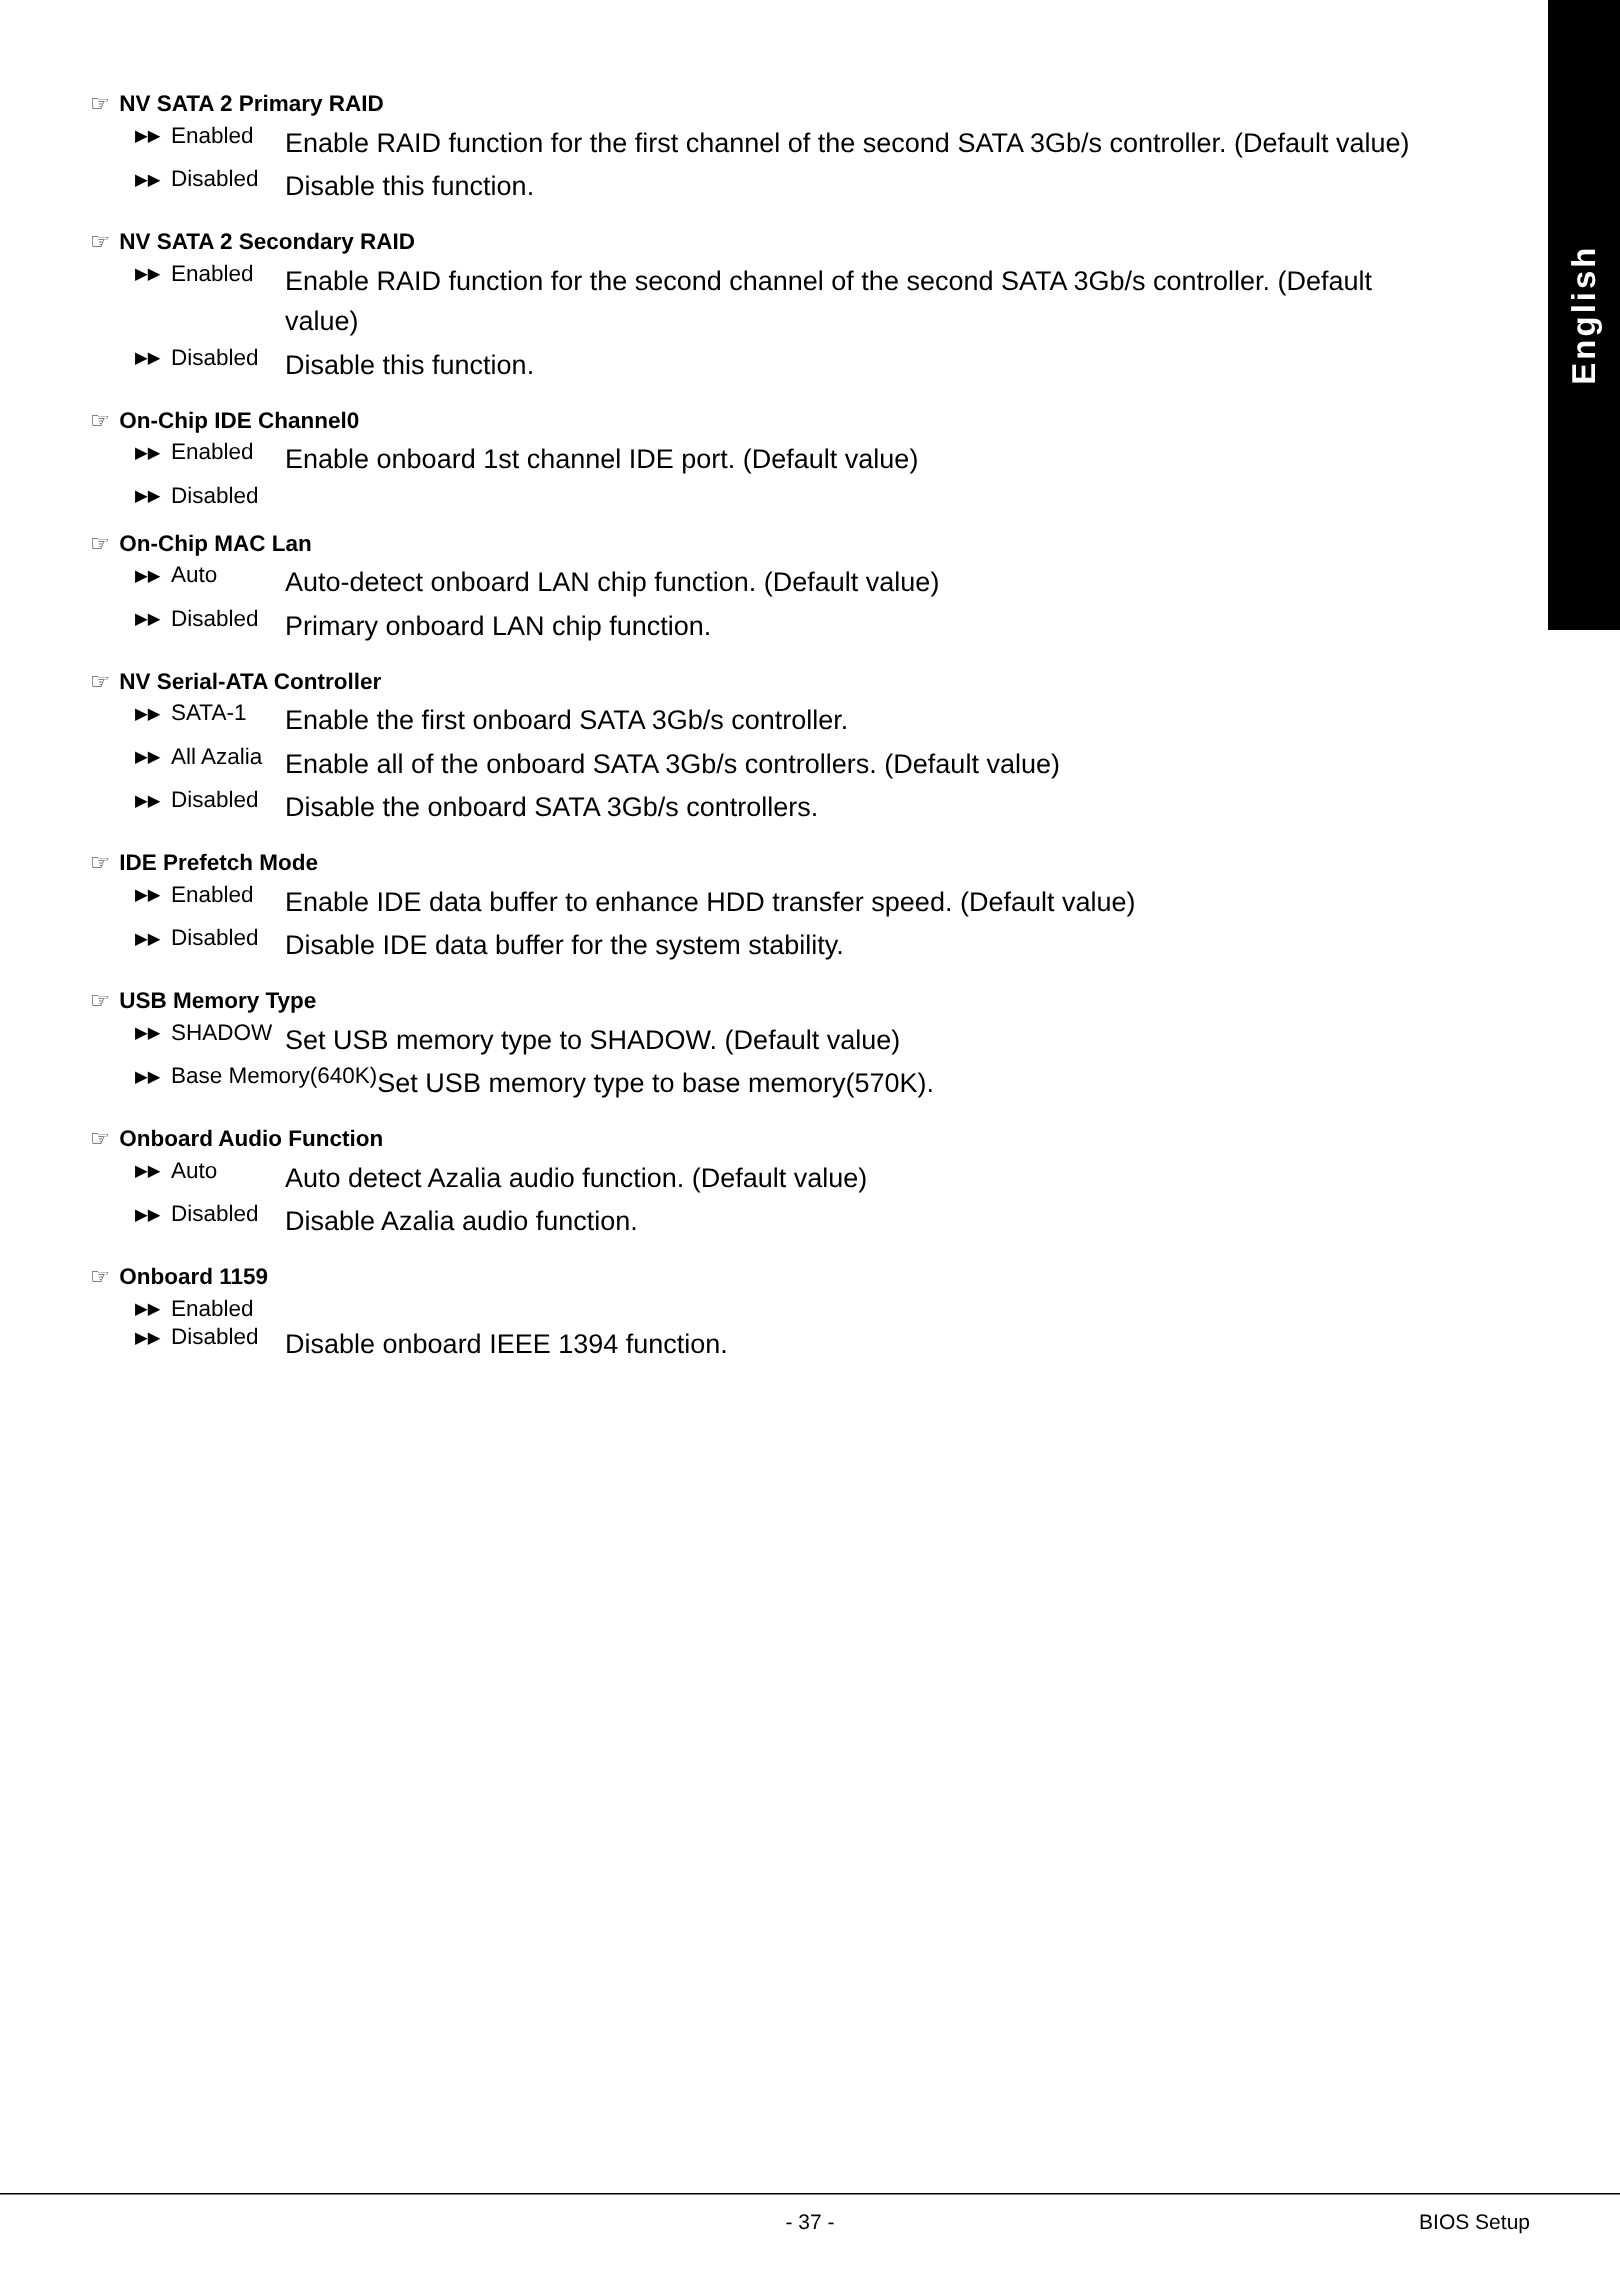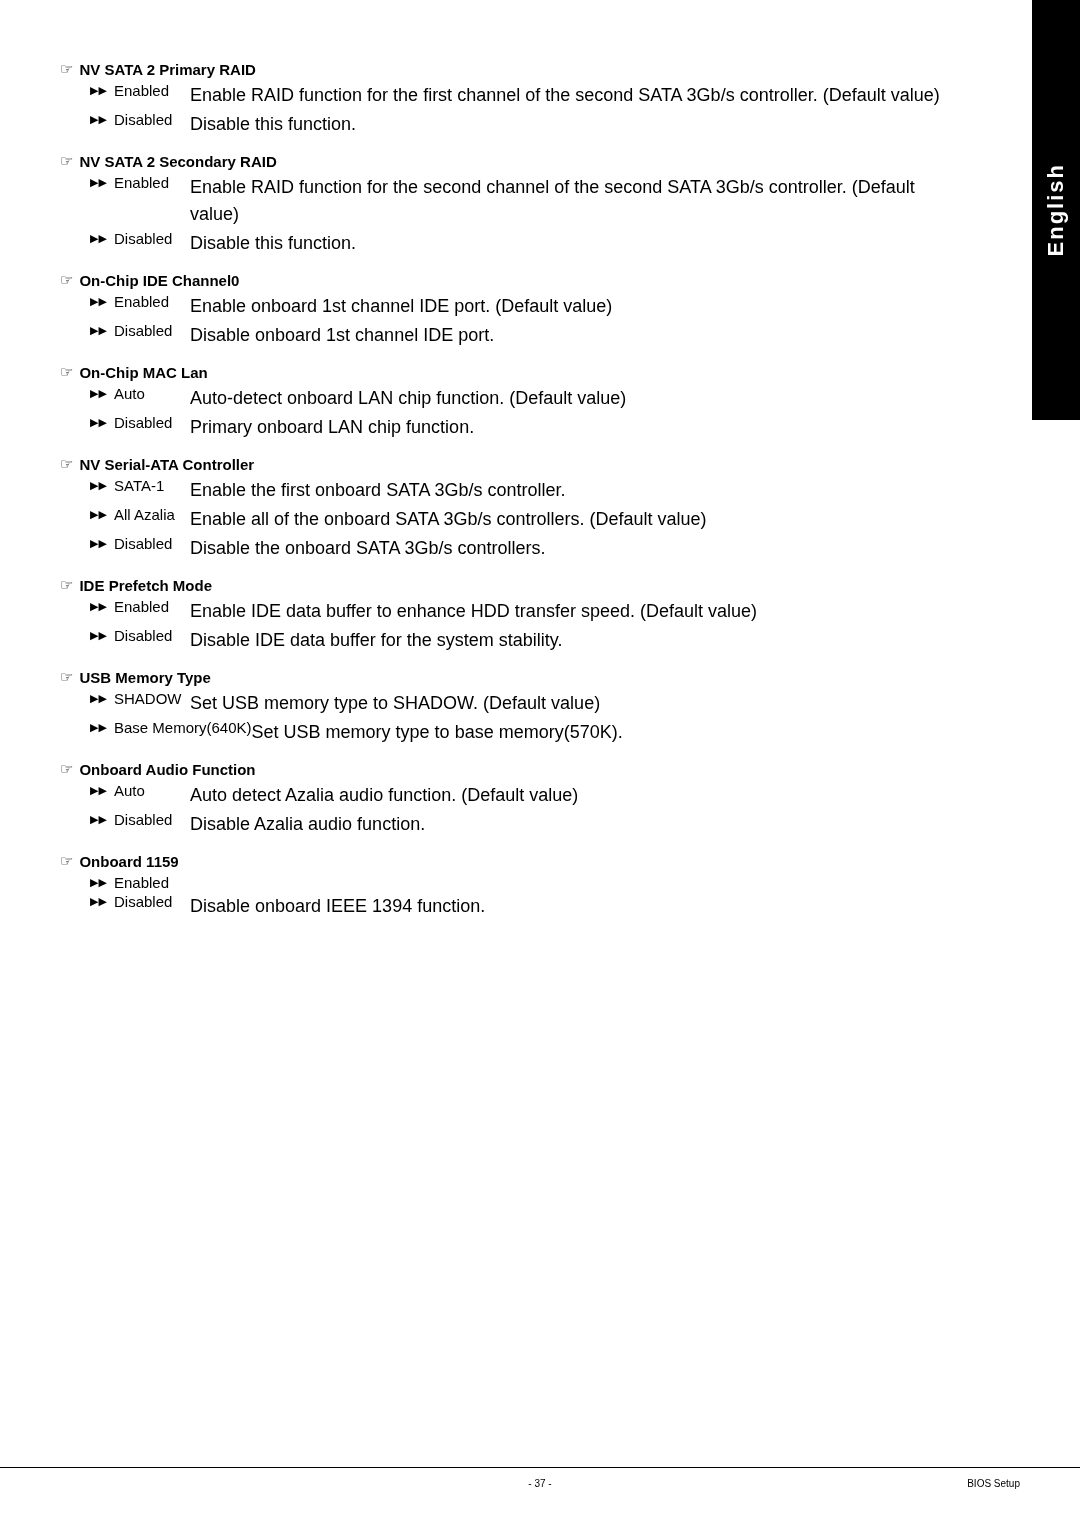--- a/index.html
+++ b/index.html
@@ -83,21 +83,21 @@
     .footer {
       position: absolute;
       bottom: 40px;
       left: 0;
       right: 0;
       border-top: 1.5px solid #000;
       padding: 10px 60px 0 60px;
       display: flex;
       justify-content: space-between;
       align-items: flex-end;
-      font-size: 10px;
+      font-size: 14px;
     }
     .footer-center {
       position: absolute;
       left: 50%;
       transform: translateX(-50%);
     }
   </style>
 </head>
 <body>
 
@@ -158,21 +158,20 @@
             <span class="bullet-arrow" style="font-size: 11px; margin-top: 2px; min-width: 20px;">▶▶</span>
             <span>Enabled</span>
           </div>
           <div class="option-desc">Enable onboard 1st channel IDE port. (Default value)</div>
         </div>
         <div class="option-row">
           <div class="option-bullet">
             <span class="bullet-arrow" style="font-size: 11px; margin-top: 2px; min-width: 20px;">▶▶</span>
             <span>Disabled</span>
           </div>
-          <div class="option-desc">Disable onboard 1st channel IDE port.</div>
         </div>
       </div>
       <div class="section">
         <div class="section-title">
           <span class="section-symbol">☞</span>
           <span>On-Chip MAC Lan</span>
         </div>
         <div class="option-row">
           <div class="option-bullet">
             <span class="bullet-arrow" style="font-size: 11px; margin-top: 2px; min-width: 20px;">▶▶</span>

